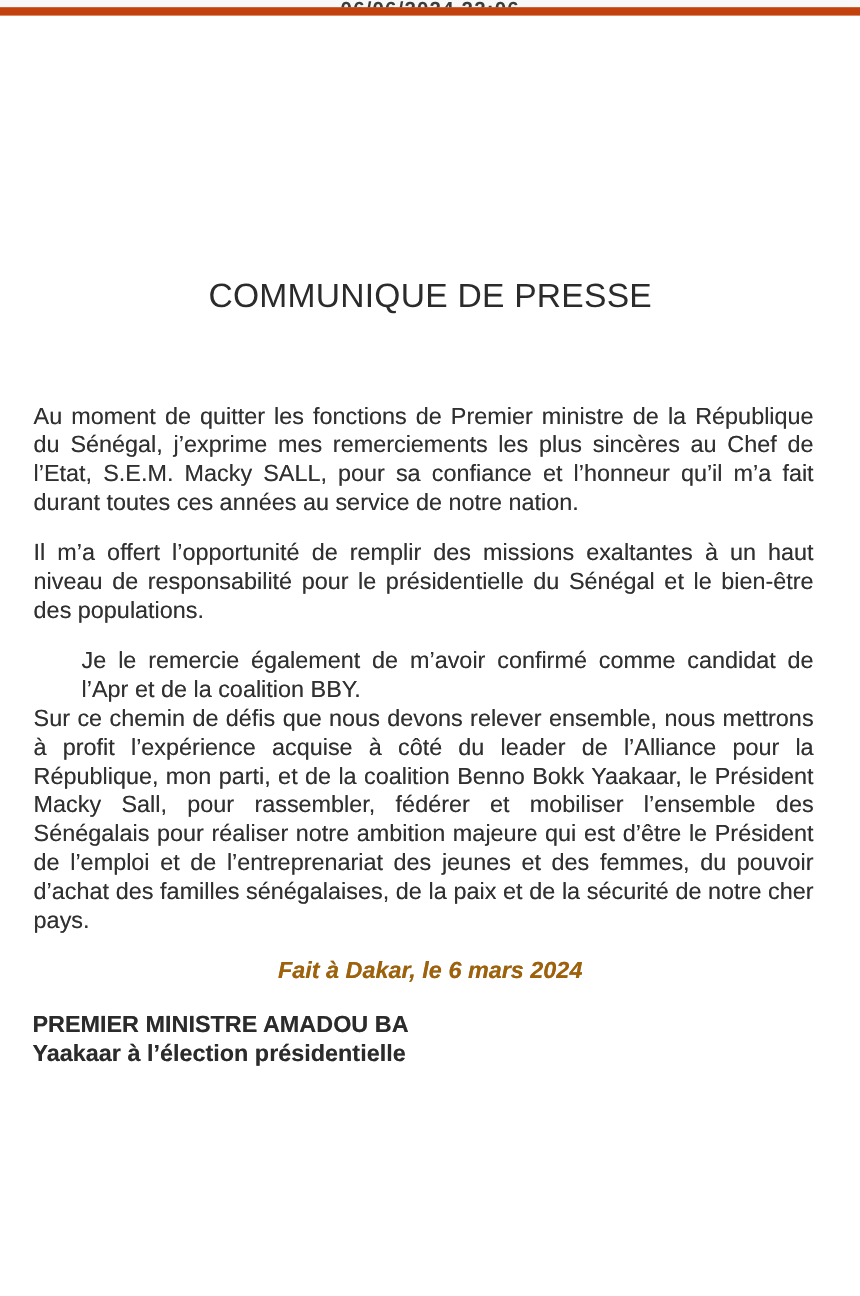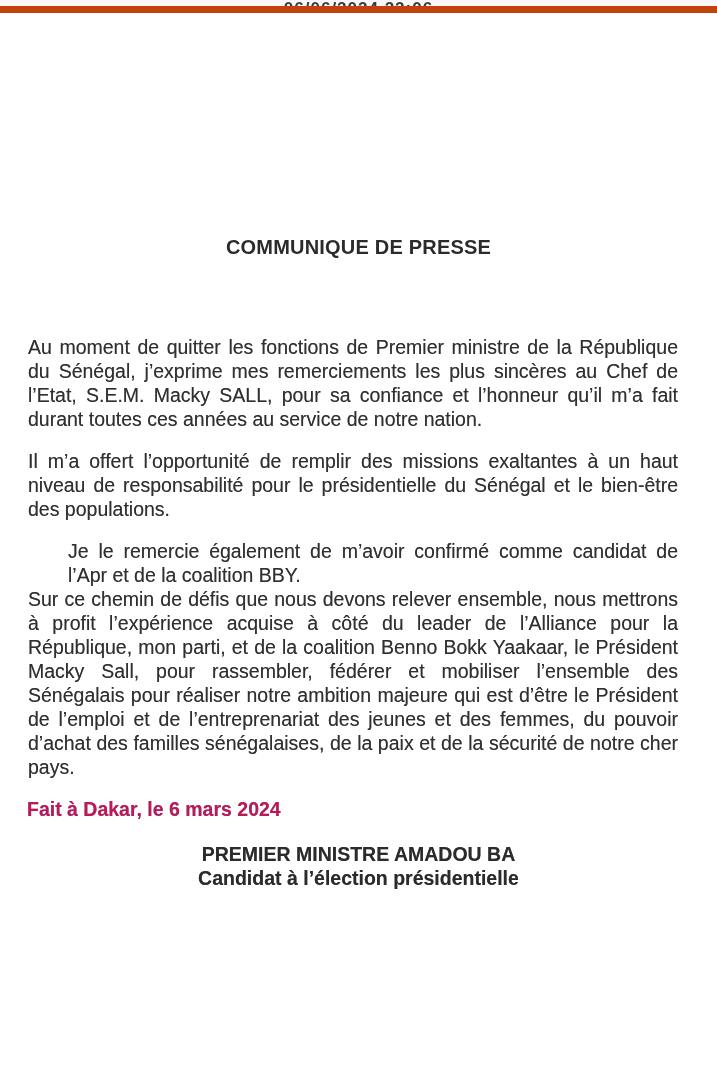--- a/index.html
+++ b/index.html
@@ -29,23 +29,23 @@
     display: inline-block;
     margin-top: -11px;
     font-size: 17px;
     font-weight: 600;
     letter-spacing: 1px;
     color: #3c3c3c;
     line-height: 20px;
   }
   .doc-title {
     margin-top: 222px;
-    font-size: 20px;
+    font-size: 28px;
     line-height: 24px;
-    font-weight: bold;
+    font-weight: normal;
     text-align: center;
     color: #2b2b2b;
     letter-spacing: 0.2px;
   }
   .body-text {
     margin-top: 76px;
     padding: 0 39px 0 28px;
     font-size: 19.5px;
     line-height: 24px;
     text-align: justify;
@@ -53,31 +53,32 @@
     text-shadow: 0 0 0.5px rgba(45,45,45,0.55);
   }
   .body-text p { margin: 0 0 18px 0; }
   .body-text p.p-tight { margin-bottom: 0; margin-left: 40px; }
   .dateline {
     margin-top: 0;
     padding: 0 27px;
     font-size: 19.5px;
     line-height: 24px;
     font-weight: bold;
-    text-align: left;
-    color: #be185d;
+    text-align: center;
+    color: #a16207;
     text-shadow: 0 0 0.5px rgba(43,43,43,0.55);
+    font-style: italic;
   }
   .signature {
     margin-top: 21px;
     padding: 0 27px;
     font-size: 19.5px;
     line-height: 24px;
     font-weight: bold;
-    text-align: center;
+    text-align: left;
     color: #2b2b2b;
     text-shadow: 0 0 0.5px rgba(43,43,43,0.55);
   }
 </style>
 </head>
 <body>
 
 <div class="page">
 
   <div class="statusbar">
@@ -90,16 +91,16 @@
     <p>Au moment de quitter les fonctions de Premier ministre de la République du Sénégal, j’exprime mes remerciements les plus sincères au Chef de l’Etat, S.E.M. Macky SALL, pour sa confiance et l’honneur qu’il m’a fait durant toutes ces années au service de notre nation.</p>
     <p>Il m’a offert l’opportunité de remplir des missions exaltantes à un haut niveau de responsabilité pour le présidentielle du Sénégal et le bien-être des populations.</p>
     <p class="p-tight">Je le remercie également de m’avoir confirmé comme candidat de l’Apr et de la coalition BBY.</p>
     <p>Sur ce chemin de défis que nous devons relever ensemble, nous mettrons à profit l’expérience acquise à côté du leader de l’Alliance pour la République, mon parti, et de la coalition Benno Bokk Yaakaar, le Président Macky Sall, pour rassembler, fédérer et mobiliser l’ensemble des Sénégalais pour réaliser notre ambition majeure qui est d’être le Président de l’emploi et de l’entreprenariat des jeunes et des femmes, du pouvoir d’achat des familles sénégalaises, de la paix et de la sécurité de notre cher pays.</p>
   </div>
 
   <p class="dateline">Fait à Dakar, le 6 mars 2024</p>
 
   <div class="signature">
     <div>PREMIER MINISTRE AMADOU BA</div>
-    <div>Candidat à l’élection présidentielle</div>
+    <div>Yaakaar à l’élection présidentielle</div>
   </div>
 
 </div>
 
 </body></html>

